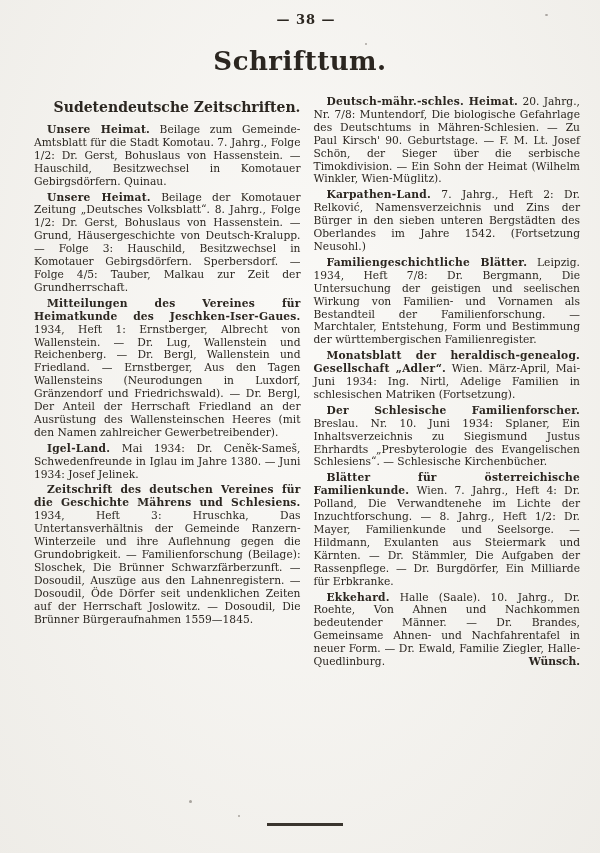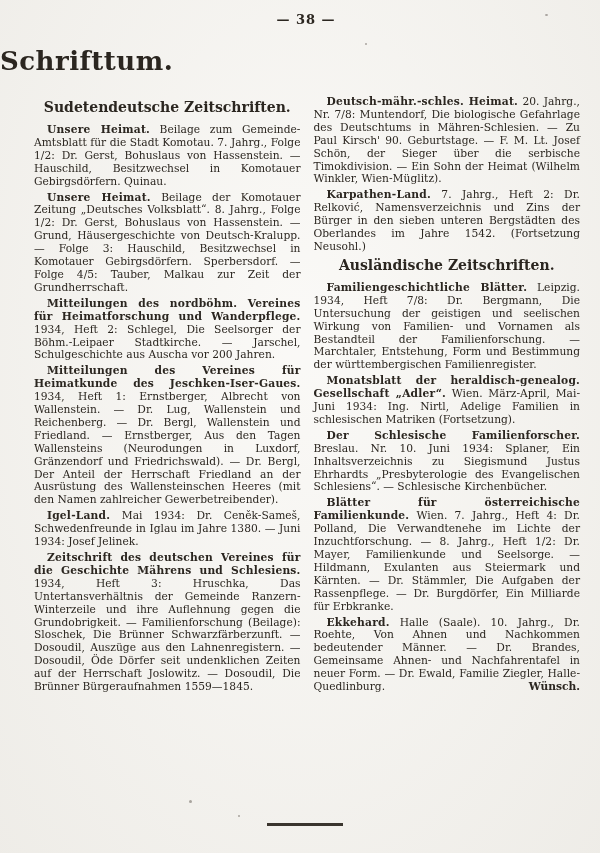--- a/index.html
+++ b/index.html
@@ -24,40 +24,41 @@
     font-size: 13px;
     font-weight: bold;
     letter-spacing: 1px;
     padding-left: 12px;
   }
   .main-title {
     position: absolute;
     top: 46px;
     left: 0;
     width: 100%;
+    text-align: center;
     font-size: 26px;
     font-weight: bold;
     letter-spacing: 0.5px;
   }
   .columns {
     position: absolute;
     top: 96px;
     left: 34px;
     right: 20px;
     display: flex;
     gap: 13px;
   }
   .column {
     width: 50%;
     font-size: 10.7px;
     line-height: 12.9px;
     text-align: justify;
   }
   .section-heading {
-    text-align: center;
+    text-align: right;
     font-size: 14px;
     font-weight: bold;
     line-height: 16px;
     margin: 3px 0 9px 0;
   }
   .entry {
     text-indent: 13px;
     margin-bottom: 3px;
   }
   .entry-title { font-weight: bold; letter-spacing: 0.2px; }
@@ -95,38 +96,36 @@
     <div class="column">
       <h2 class="section-heading">Sudetendeutsche Zeitschriften.</h2>
       <div class="entry-list">
 
 
           <p class="entry"><b class="entry-title">Unsere Heimat.</b> <span>Beilage zum Gemeinde-Amtsblatt für die Stadt Komotau. 7. Jahrg., Folge 1/2: Dr. Gerst, Bohuslaus von Hassenstein. — Hauschild, Besitzwechsel in Komotauer Gebirgsdörfern. Quinau.</span></p>
 
           <p class="entry"><b class="entry-title">Unsere Heimat.</b> <span>Beilage der Komotauer Zeitung „Deutsches Volksblatt“. 8. Jahrg., Folge 1/2: Dr. Gerst, Bohuslaus von Hassenstein. — Grund, Häusergeschichte von Deutsch-Kralupp. — Folge 3: Hauschild, Besitzwechsel in Komotauer Gebirgsdörfern. Sperbersdorf. — Folge 4/5: Tauber, Malkau zur Zeit der Grundherrschaft.</span></p>
 
 
-          <p class="entry"><b class="entry-title">Mitteilungen des nordböhm. Vereines für Heimatforschung und Wanderpflege.</b> <span>1934, Heft 2: Schlegel, Die Seelsorger der Böhm.-Leipaer Stadtkirche. — Jarschel, Schulgeschichte aus Auscha vor 200 Jahren.</span></p>
 
           <p class="entry"><b class="entry-title">Mitteilungen des Vereines für Heimatkunde des Jeschken-Iser-Gaues.</b> <span>1934, Heft 1: Ernstberger, Albrecht von Wallenstein. — Dr. Lug, Wallenstein und Reichenberg. — Dr. Bergl, Wallenstein und Friedland. — Ernstberger, Aus den Tagen Wallensteins (Neurodungen in Luxdorf, Gränzendorf und Friedrichswald). — Dr. Bergl, Der Anteil der Herrschaft Friedland an der Ausrüstung des Wallensteinschen Heeres (mit den Namen zahlreicher Gewerbetreibender).</span></p>
 
           <p class="entry"><b class="entry-title">Igel-Land.</b> <span>Mai 1934: Dr. Ceněk-Sameš, Schwedenfreunde in Iglau im Jahre 1380. — Juni 1934: Josef Jelinek.</span></p>
 
           <p class="entry"><b class="entry-title">Zeitschrift des deutschen Vereines für die Geschichte Mährens und Schlesiens.</b> <span>1934, Heft 3: Hruschka, Das Untertansverhältnis der Gemeinde Ranzern-Winterzeile und ihre Auflehnung gegen die Grundobrigkeit. — Familienforschung (Beilage): Sloschek, Die Brünner Schwarzfärberzunft. — Dosoudil, Auszüge aus den Lahnenregistern. — Dosoudil, Öde Dörfer seit undenklichen Zeiten auf der Herrschaft Joslowitz. — Dosoudil, Die Brünner Bürgeraufnahmen 1559—1845.</span></p>
         </div>
     </div>
 
     <div class="column">
       <div class="entry-list">
 
           <p class="entry"><b class="entry-title">Deutsch-mähr.-schles. Heimat.</b> <span>20. Jahrg., Nr. 7/8: Muntendorf, Die biologische Gefahrlage des Deutschtums in Mähren-Schlesien. — Zu Paul Kirsch' 90. Geburtstage. — F. M. Lt. Josef Schön, der Sieger über die serbische Timokdivision. — Ein Sohn der Heimat (Wilhelm Winkler, Wien-Müglitz).</span></p>
 
           <p class="entry"><b class="entry-title">Karpathen-Land.</b> <span>7. Jahrg., Heft 2: Dr. Relković, Namensverzeichnis und Zins der Bürger in den sieben unteren Bergstädten des Oberlandes im Jahre 1542. (Fortsetzung Neusohl.)</span></p>
         </div>
-      <h2 class="section-heading">Ausländische Zeitschriften.</h2>
       <div class="entry-list">
 
           <p class="entry"><b class="entry-title">Familiengeschichtliche Blätter.</b> <span>Leipzig. 1934, Heft 7/8: Dr. Bergmann, Die Untersuchung der geistigen und seelischen Wirkung von Familien- und Vornamen als Bestandteil der Familienforschung. — Marchtaler, Entstehung, Form und Bestimmung der württembergischen Familienregister.</span></p>
 
 
           <p class="entry"><b class="entry-title">Monatsblatt der heraldisch-genealog. Gesellschaft „Adler“.</b> <span>Wien. März-April, Mai-Juni 1934: Ing. Nirtl, Adelige Familien in schlesischen Matriken (Fortsetzung).</span></p>
 
           <p class="entry"><b class="entry-title">Der Schlesische Familienforscher.</b> <span>Breslau. Nr. 10. Juni 1934: Splaner, Ein Inhaltsverzeichnis zu Siegismund Justus Ehrhardts „Presbyterologie des Evangelischen Schlesiens“. — Schlesische Kirchenbücher.</span></p>
 
           <p class="entry"><b class="entry-title">Blätter für österreichische Familienkunde.</b> <span>Wien. 7. Jahrg., Heft 4: Dr. Polland, Die Verwandtenehe im Lichte der Inzuchtforschung. — 8. Jahrg., Heft 1/2: Dr. Mayer, Familienkunde und Seelsorge. — Hildmann, Exulanten aus Steiermark und Kärnten. — Dr. Stämmler, Die Aufgaben der Rassenpflege. — Dr. Burgdörfer, Ein Milliarde für Erbkranke.</span></p>

